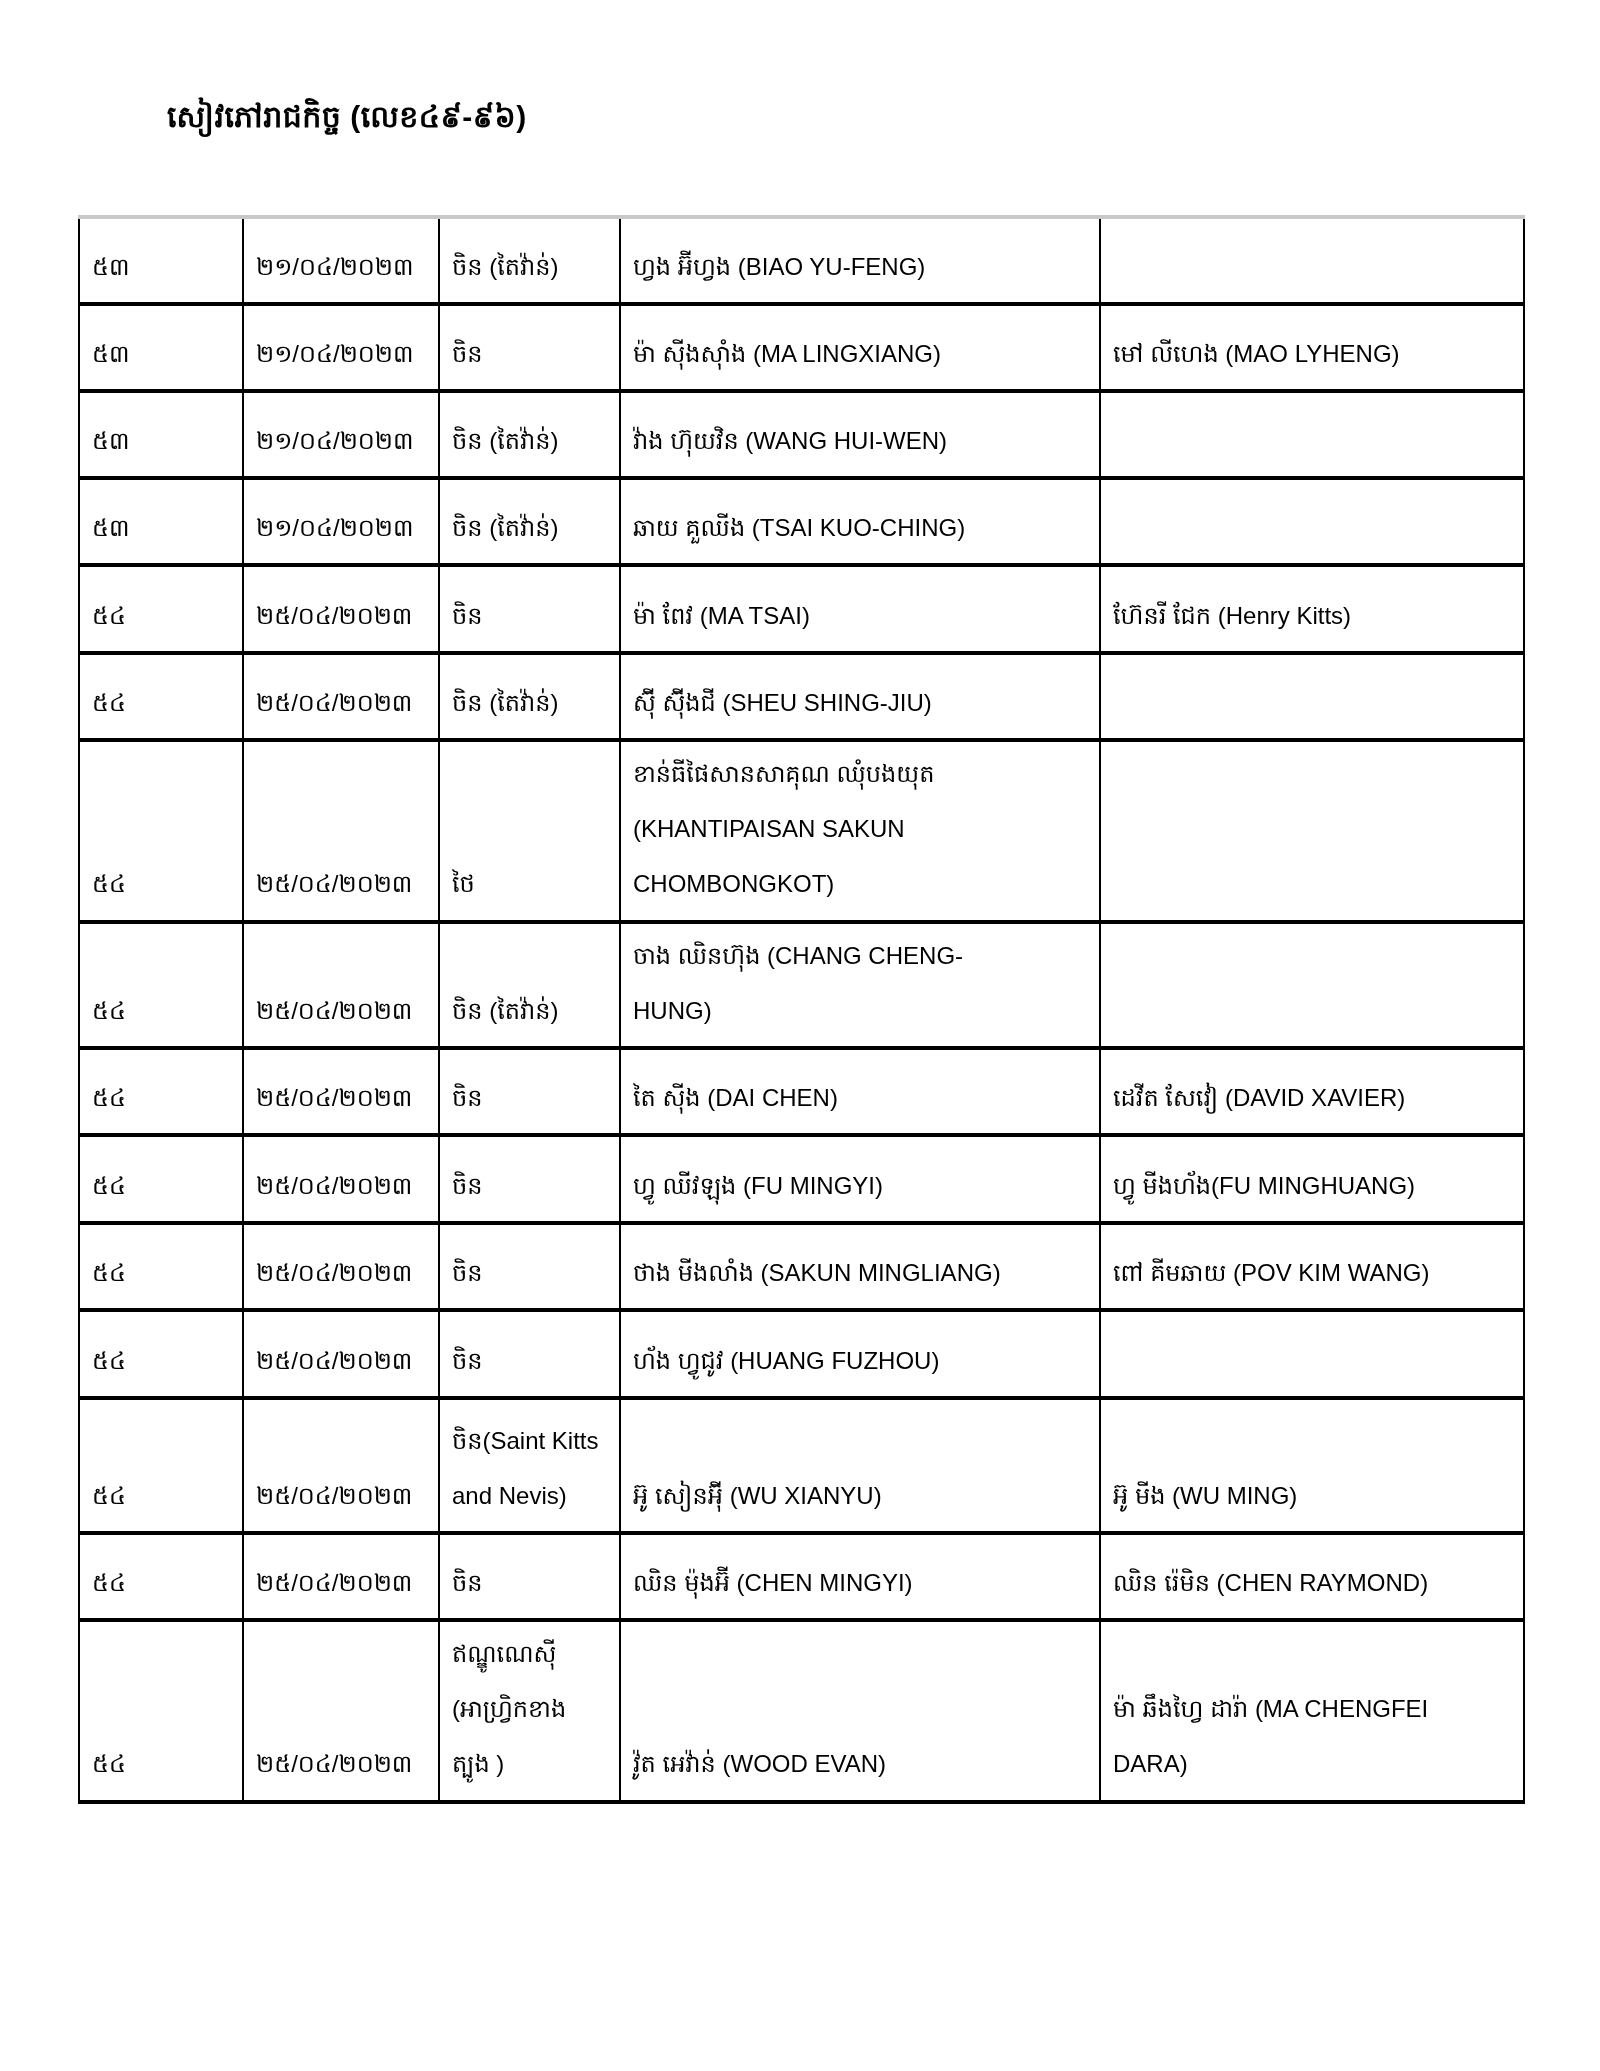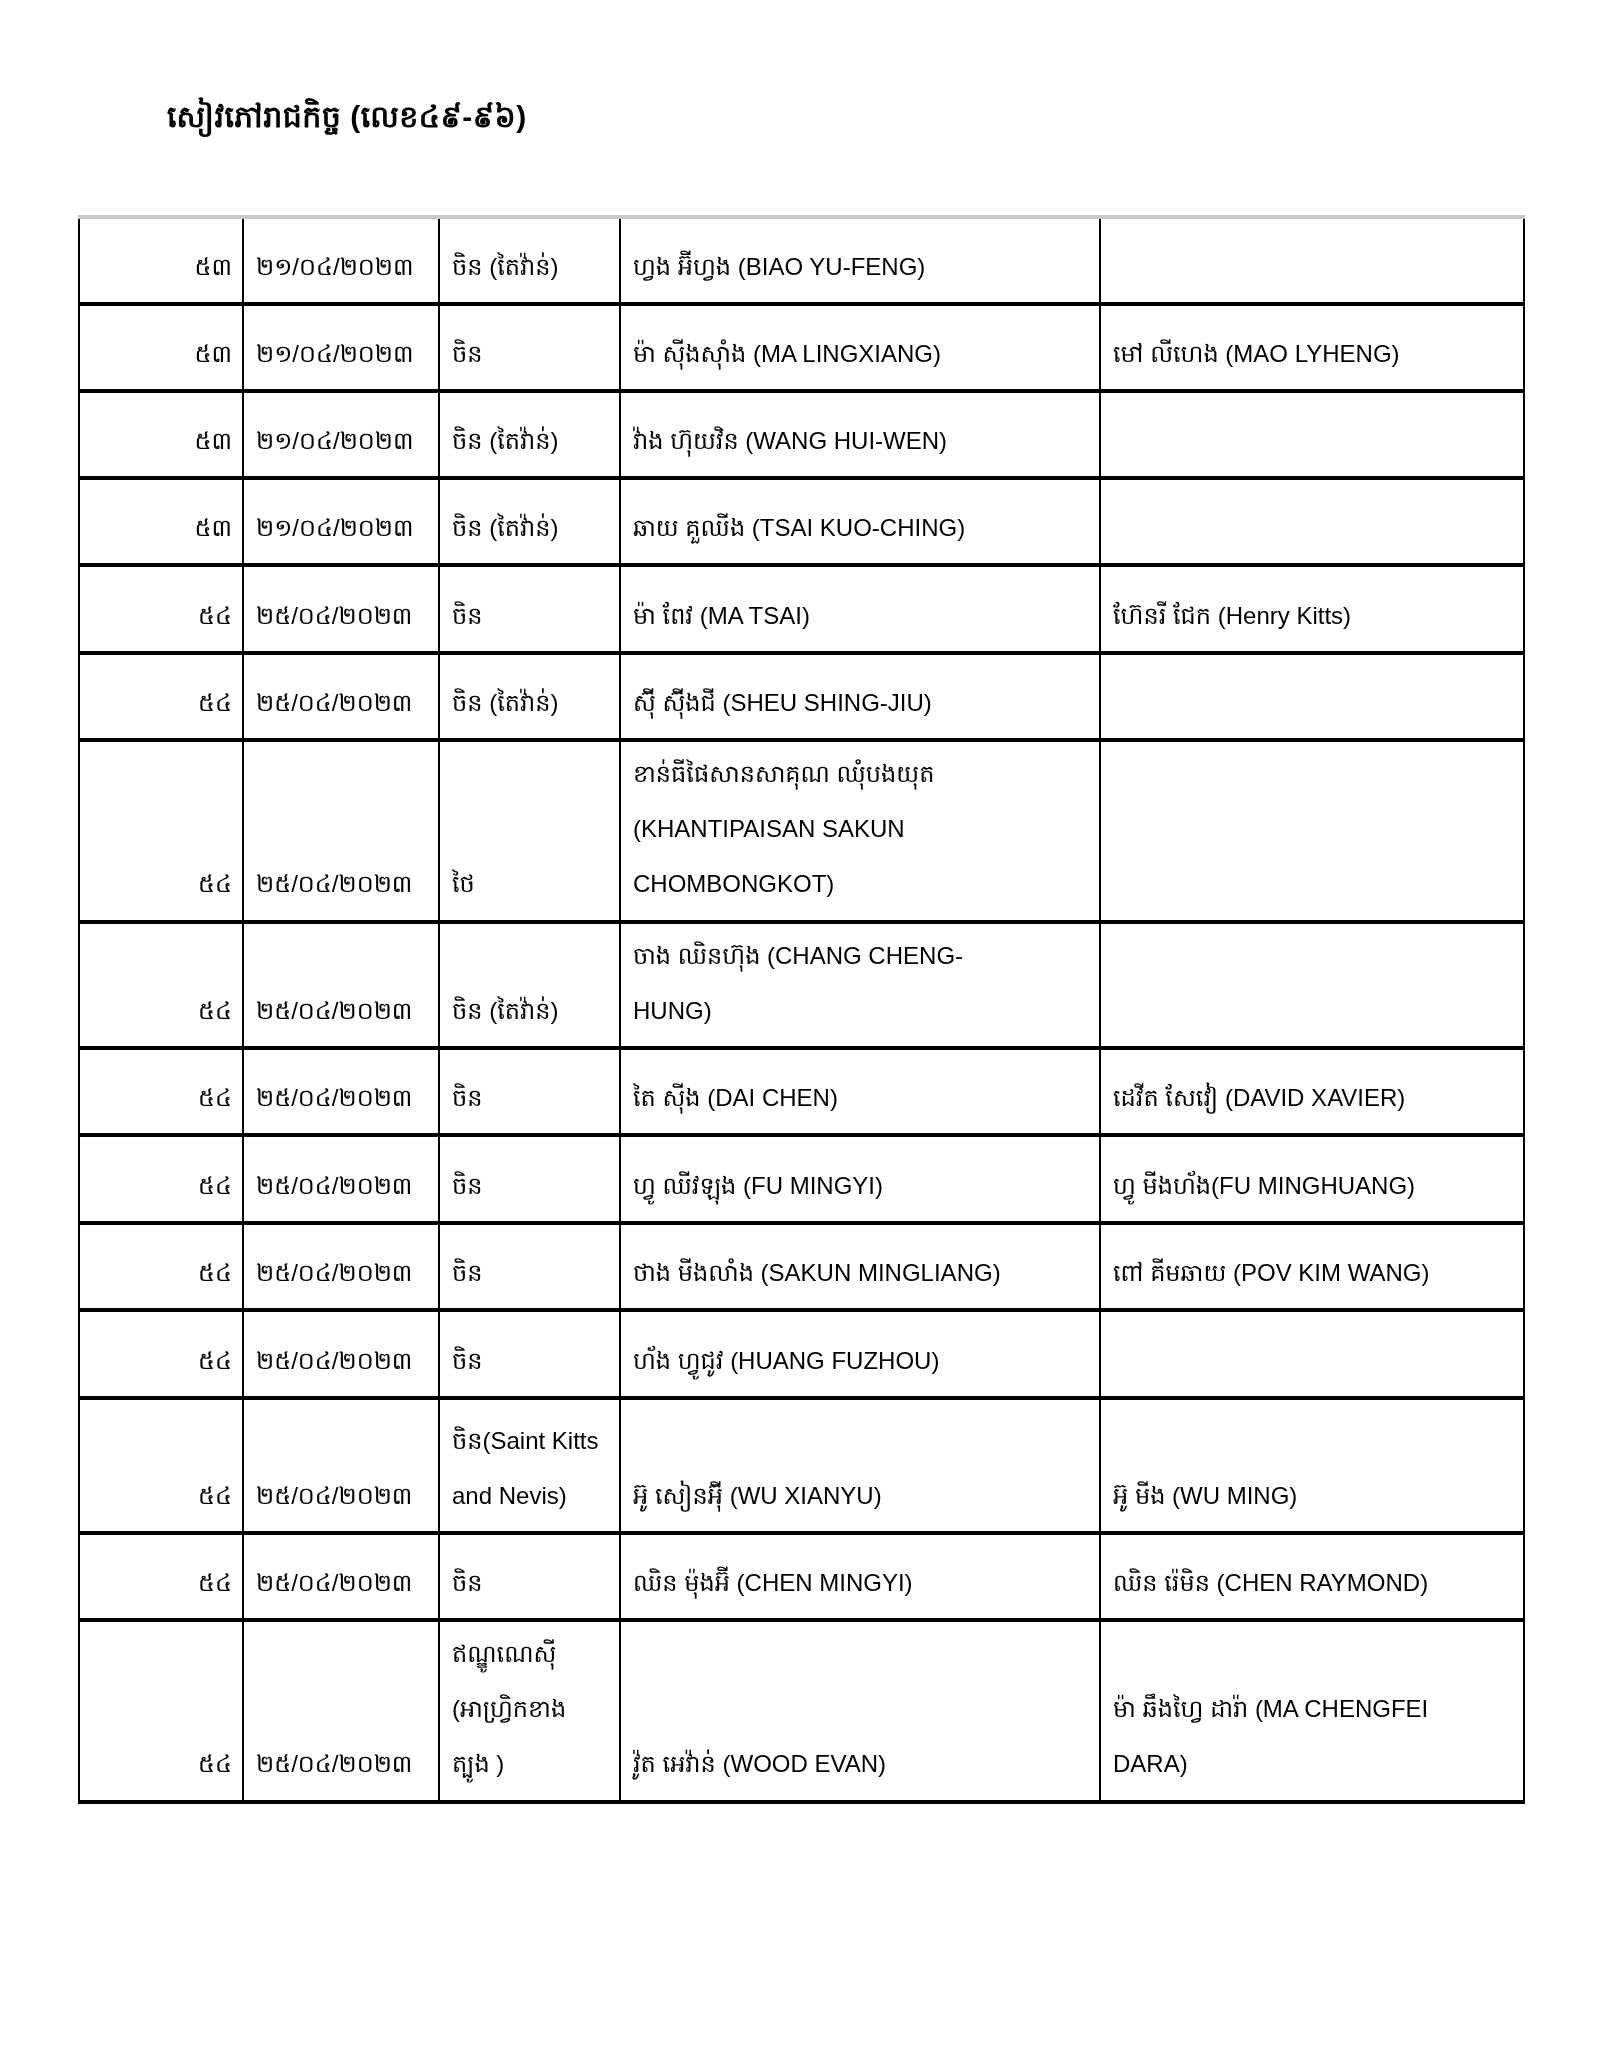--- a/index.html
+++ b/index.html
@@ -40,21 +40,21 @@
     font-size: 24px;
     line-height: 2.3;
     padding: 4px 10px 8px 12px;
     white-space: pre-line;
     overflow: hidden;
     word-wrap: break-word;
   }
   table.gazette tr:first-child td {
     border-top: 4px solid #c9c9c9;
   }
-  td.cell-no { text-align: right; padding-left: 0; padding-right: 0; }
+  td.cell-no { text-align: left; padding-left: 0; padding-right: 0; }
   
   col.c-no   { width: 164px; }
   col.c-date { width: 196px; }
   col.c-nat  { width: 181px; }
   col.c-name { width: 480px; }
   col.c-alias{ width: 424px; }
   
   table.gazette tr              { height: 87px; }
   table.gazette tr:nth-child(5) { height: 88px; }
   table.gazette tr:nth-child(7) { height: 177px; }

